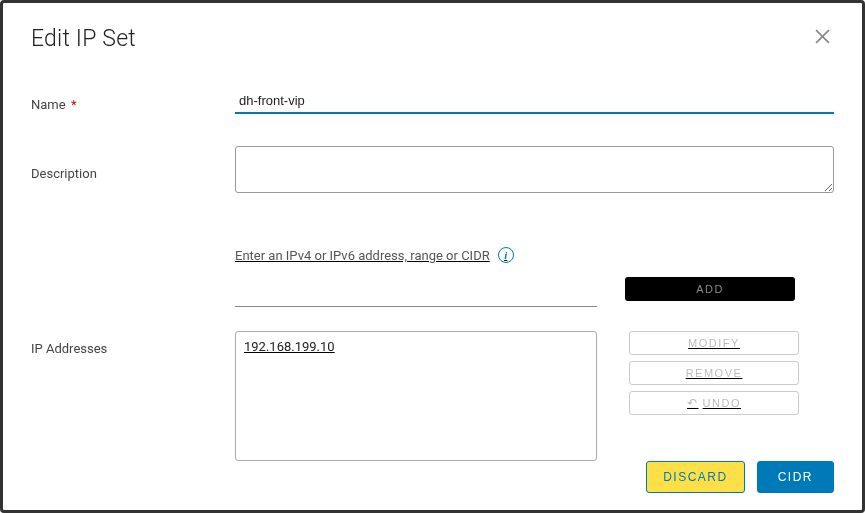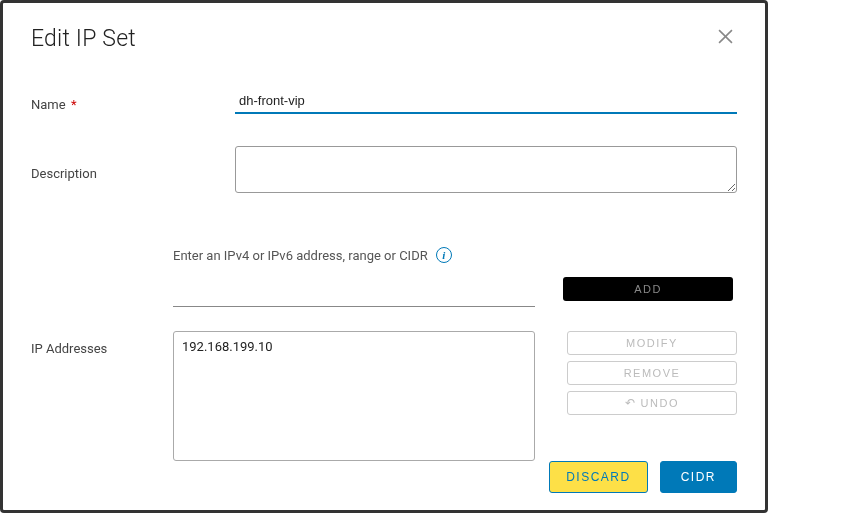--- a/index.html
+++ b/index.html
@@ -4,21 +4,21 @@
 <style>
 * { box-sizing: border-box; margin: 0; padding: 0; }
 body {
   font-family: -apple-system, BlinkMacSystemFont, "Segoe UI", Roboto, "Helvetica Neue", Arial, sans-serif;
   background: #fff;
   width: 865px;
   height: 513px;
   overflow: hidden;
 }
 .dialog {
-  width: 768px;
+  width: 865px;
   height: 513px;
   border: 3px solid #333;
   border-radius: 4px;
   background: #fff;
   position: relative;
   display: flex;
   flex-direction: column;
 }
 .dialog-header {
   display: flex;
@@ -49,21 +49,21 @@
   align-items: center;
   margin-top: 22px;
 }
 .form-label {
   width: 204px;
   font-size: 13px;
   color: #444;
   padding-top: 4px;
 }
 .req { color: #c00; margin-left: 2px; }
-.form-control-area { flex: 1; }
+.form-control-area { flex: 1; text-decoration: underline; }
 .underline-input {
   width: 100%;
   border: none;
   border-bottom: 2px solid #0079b8;
   font-size: 13px;
   padding: 3px 4px 4px 4px;
   outline: none;
   color: #222;
   background: transparent;
 }

